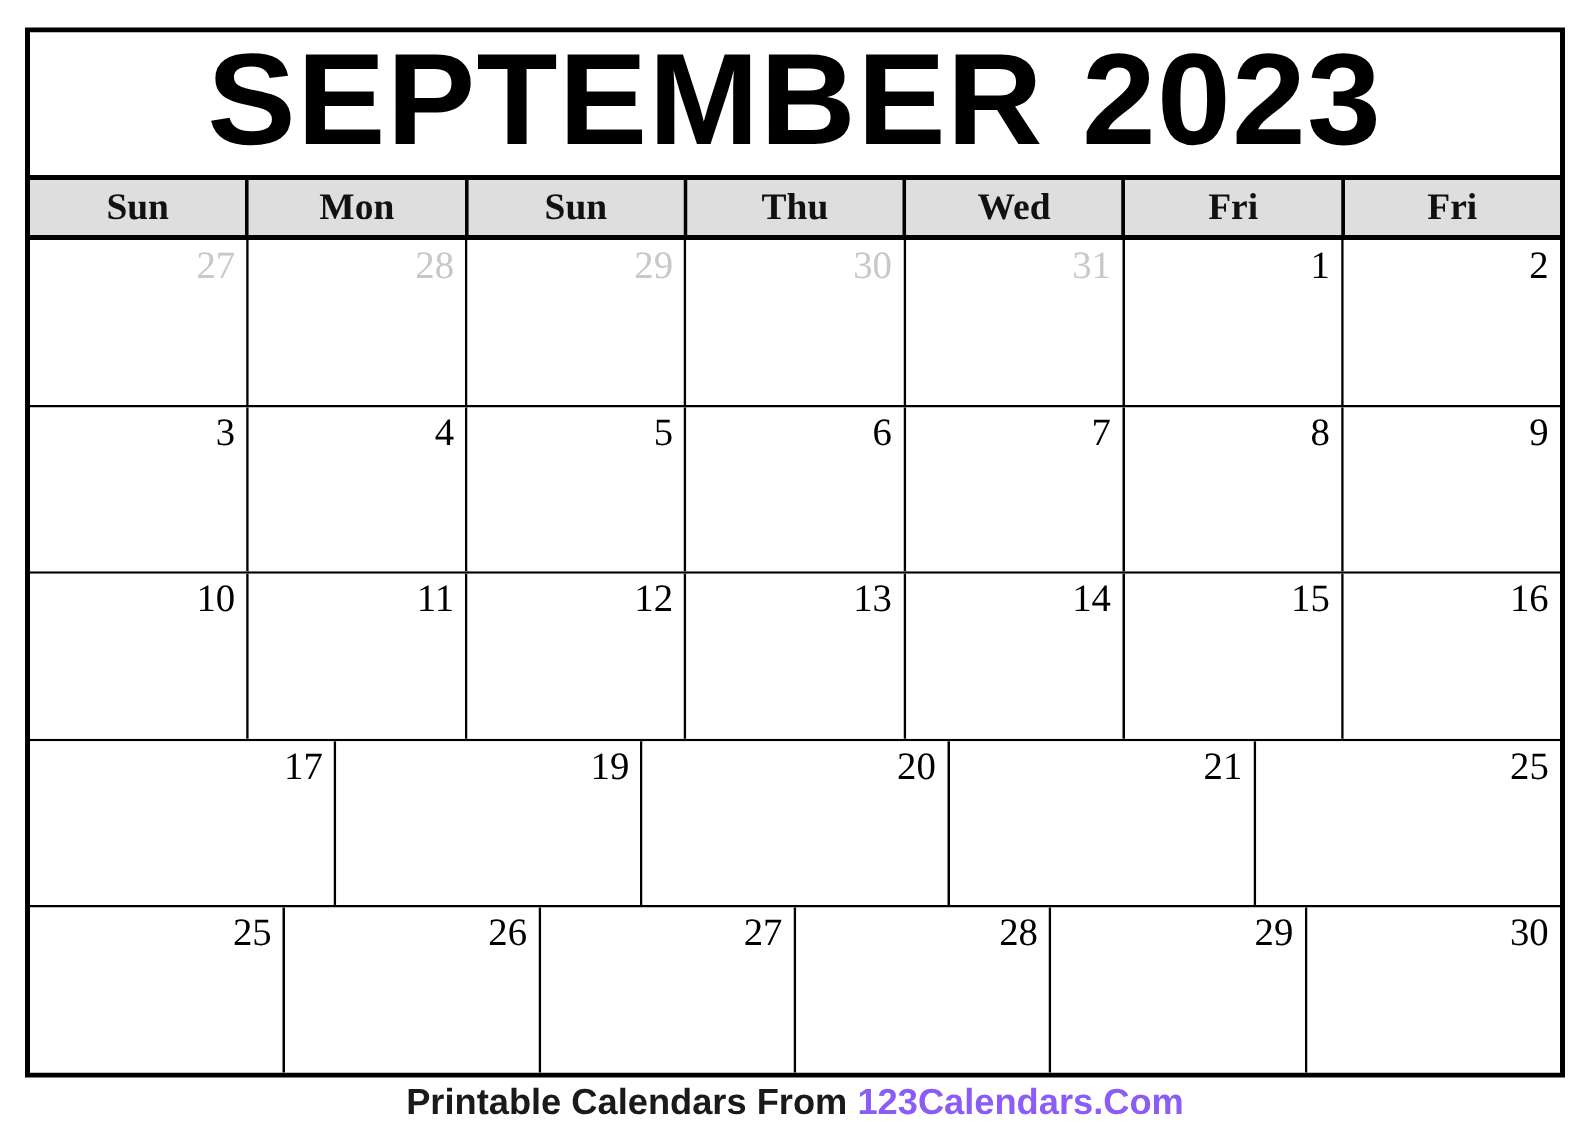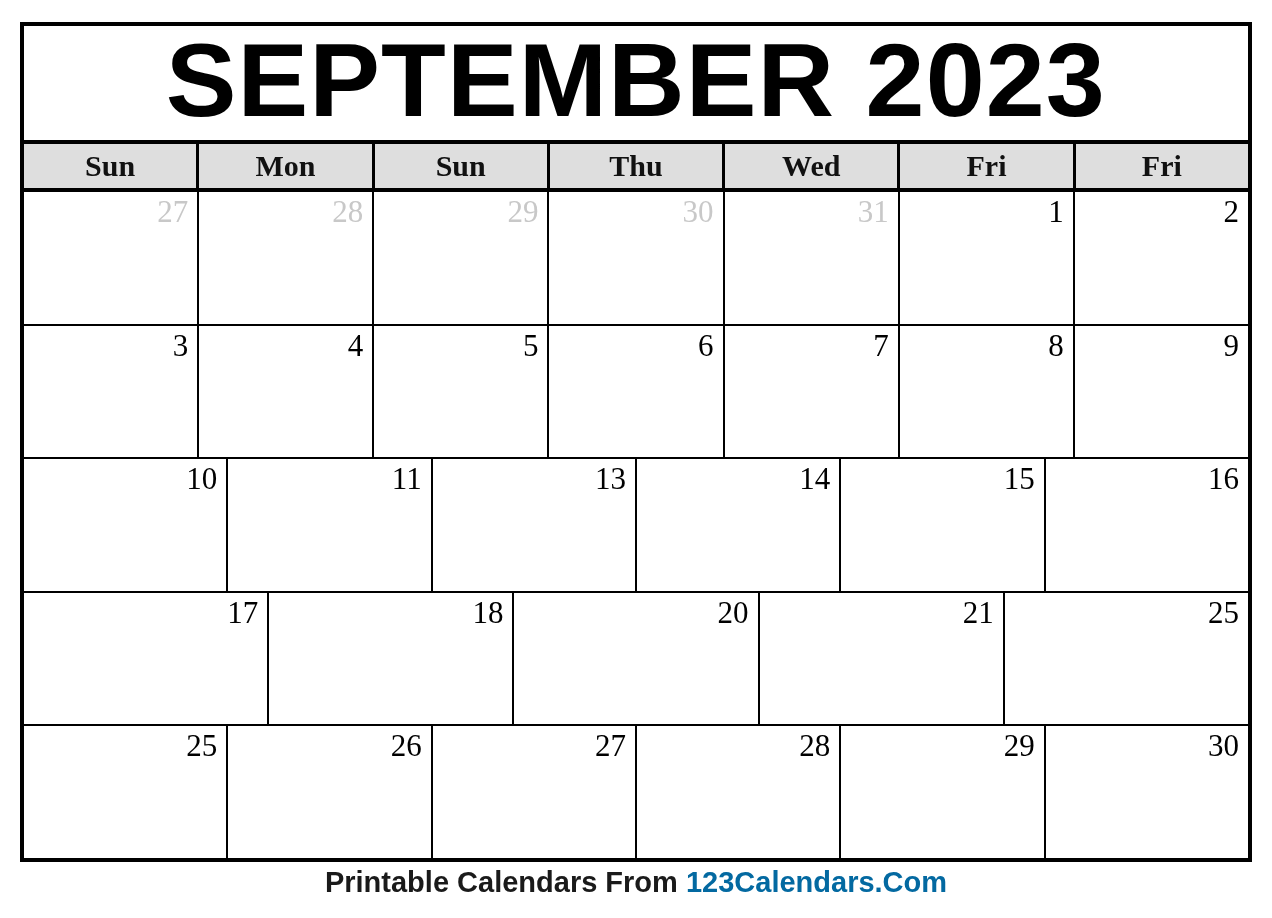--- a/index.html
+++ b/index.html
@@ -135,21 +135,21 @@
     font-family: "Liberation Sans", "DejaVu Sans", sans-serif;
     font-size: 29px;
     color: #1a1a1a;
     white-space: nowrap;
   }
   .footer .footer-prefix {
     font-weight: bold;
   }
   .footer .footer-brand {
     font-weight: bold;
-    color: #0369a1;
+    color: #8b5cf6;
     margin-top: 40px;
   }
 </style>
 </head>
 <body>
 
 <div id="page">
 
   <div class="calendar-frame">
 
@@ -232,39 +232,42 @@
       </div>
 
       <div class="week-row">
         <div class="day-cell">
           <span class="day-number">10</span>
         </div>
         <div class="day-cell">
           <span class="day-number">11</span>
         </div>
         <div class="day-cell">
+          <span class="day-number">12</span>
+        </div>
+        <div class="day-cell">
           <span class="day-number">13</span>
         </div>
         <div class="day-cell">
           <span class="day-number">14</span>
         </div>
         <div class="day-cell">
           <span class="day-number">15</span>
         </div>
         <div class="day-cell">
           <span class="day-number">16</span>
         </div>
       </div>
 
       <div class="week-row">
         <div class="day-cell">
           <span class="day-number">17</span>
         </div>
         <div class="day-cell">
-          <span class="day-number">18</span>
+          <span class="day-number">19</span>
         </div>
         <div class="day-cell">
           <span class="day-number">20</span>
         </div>
         <div class="day-cell">
           <span class="day-number">21</span>
         </div>
         <div class="day-cell">
           <span class="day-number">25</span>
         </div>

